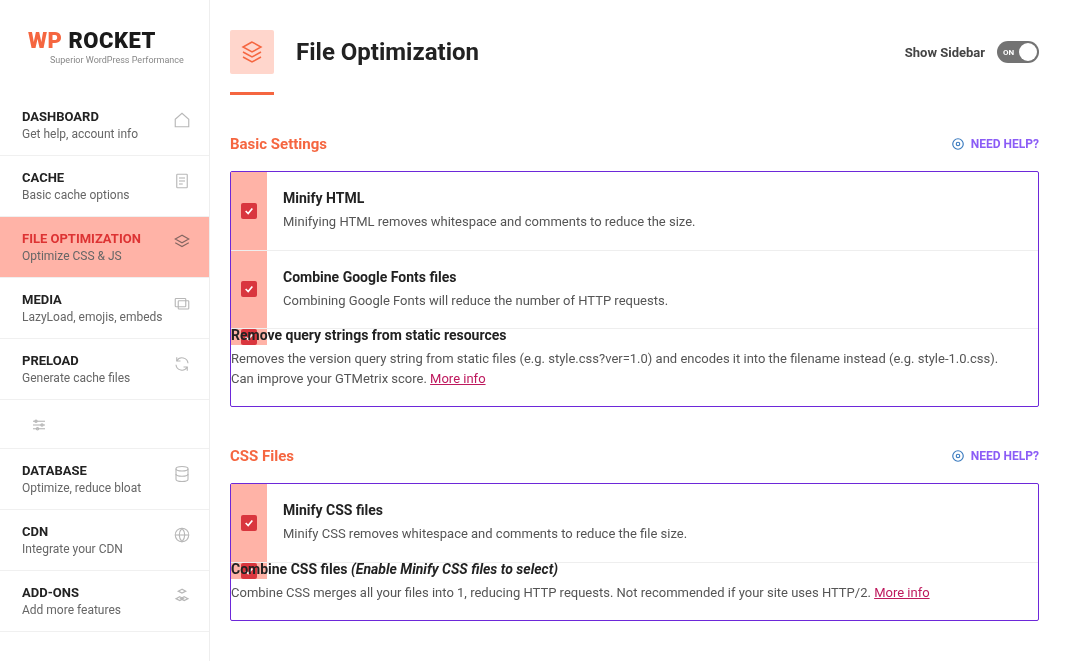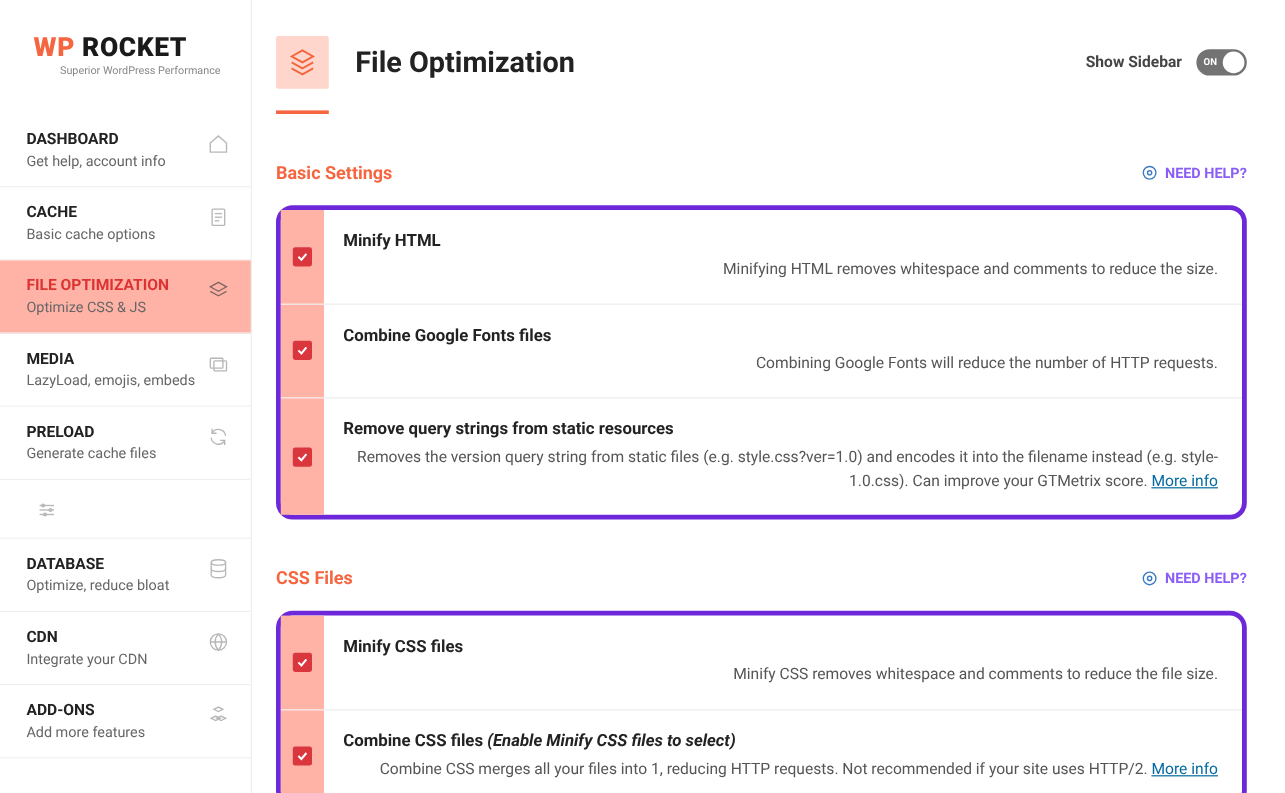--- a/index.html
+++ b/index.html
@@ -29,31 +29,31 @@
 .header-right { display: flex; align-items: center; gap: 12px; }
 .show-sidebar-label { font-size: 13px; font-weight: 700; color: #444; }
 .toggle { width: 42px; height: 22px; background: #737373; border-radius: 11px; position: relative; cursor: pointer; }
 .toggle-on { position: absolute; left: 6px; top: 50%; transform: translateY(-50%); font-size: 8px; font-weight: 700; color: #fff; }
 .toggle-knob { position: absolute; right: 2px; top: 2px; width: 18px; height: 18px; background: #fff; border-radius: 50%; }
 .tab-indicator { width: 44px; height: 3px; background: #f56640; margin-bottom: 40px; }
 .section-header { display: flex; justify-content: space-between; align-items: center; margin-bottom: 18px; }
 .section-title { font-size: 15px; font-weight: 700; color: #f56640; }
 .help-link { display: flex; align-items: center; gap: 6px; font-size: 12px; font-weight: 700; color: #8b5cf6; cursor: pointer; }
 .help-link svg { width: 14px; height: 14px; }
-.panel { border: 4px solid #6d28d9; border-radius: 14px; margin-bottom: 40px; }
+.panel { border: 1px solid #6d28d9; border-radius: 2px; margin-bottom: 40px; }
 .row { display: flex; align-items: flex-start; padding: 18px 20px 18px 0; border-bottom: 1px solid #eee; }
-.row:last-child { border-bottom: none; }
+.row:last-child { border-bottom: none; flex-direction: column; }
 .cb-col { width: 36px; display: flex; justify-content: center; align-self: stretch; margin: -18px 16px -18px 0; background: #ffb3a7; align-items: center; }
 .cb { width: 16px; height: 16px; background: #d9363e; border-radius: 2px; display: flex; align-items: center; justify-content: center; cursor: pointer; }
 .cb svg { width: 10px; height: 10px; }
 .row-body { flex: 1; }
 .row-title { font-size: 14px; font-weight: 700; color: #222; margin-bottom: 6px; }
 .row-title .hint { font-weight: 700; font-style: italic; }
-.row-desc { font-size: 13px; color: #555; line-height: 1.5; text-align: right; }
-.row-desc a { color: #0369a1; text-decoration: underline; cursor: pointer; }
+.row-desc { font-size: 13px; color: #555; line-height: 1.5; }
+.row-desc a { color: #be185d; text-decoration: underline; cursor: pointer; }
 </style>
 </head>
 <body>
 
 <div class="app">
   <aside class="sidebar">
     <div class="logo">
       <div class="logo-text">
         <span class="logo-wp">WP</span><span class="logo-rocket"> ROCKET</span>
       </div>

